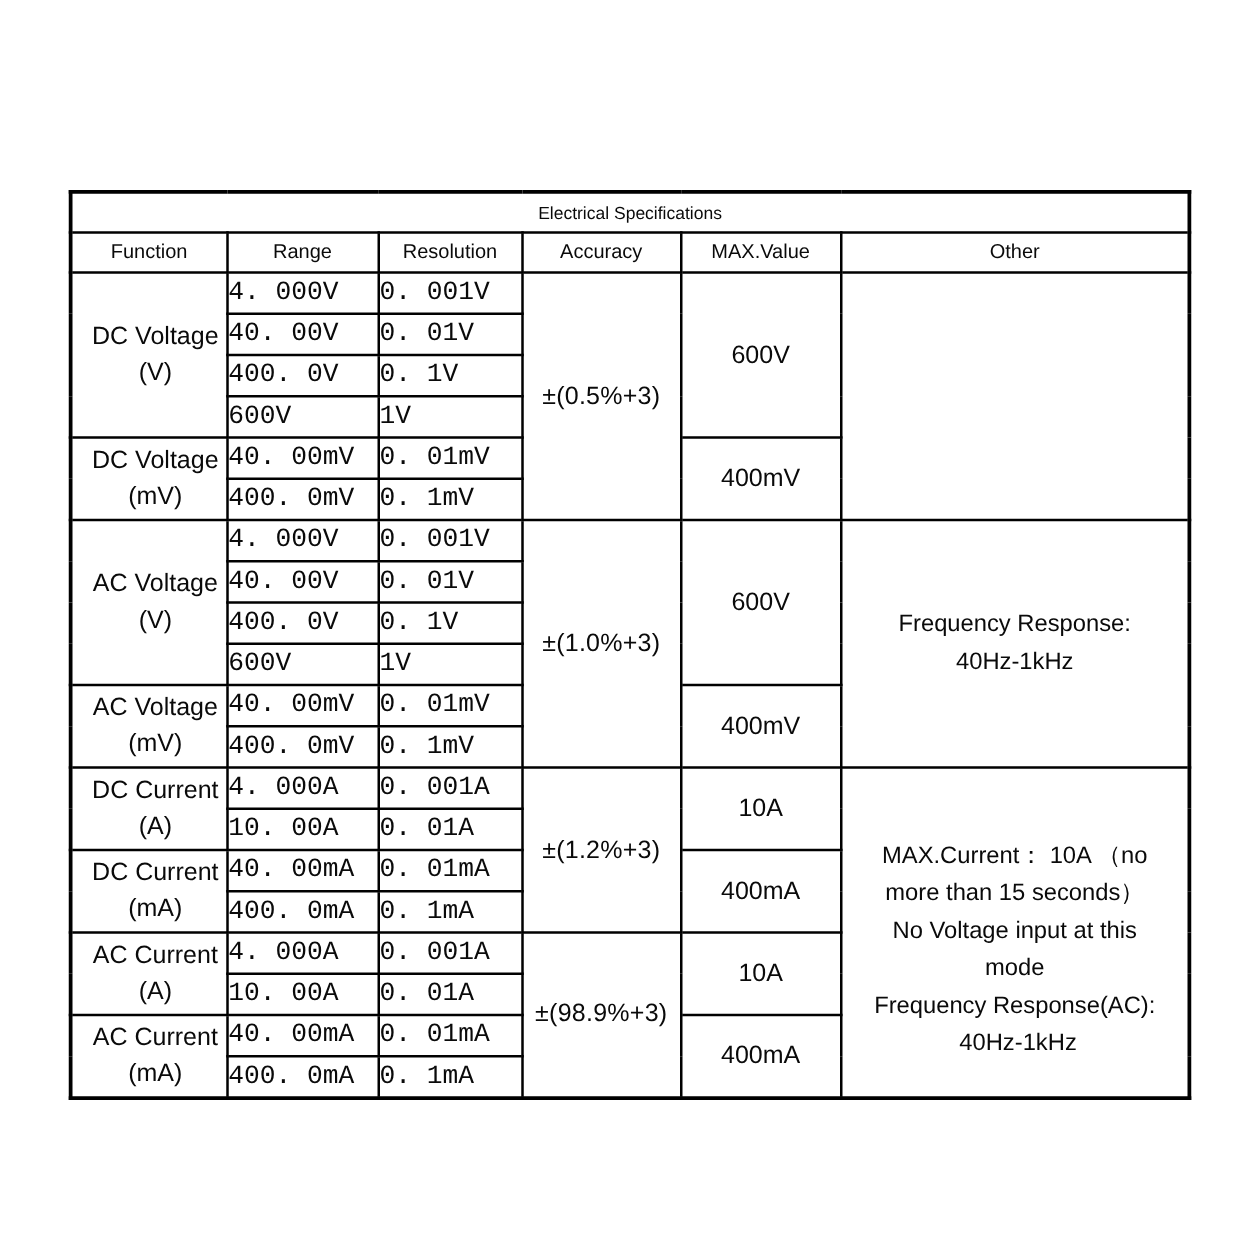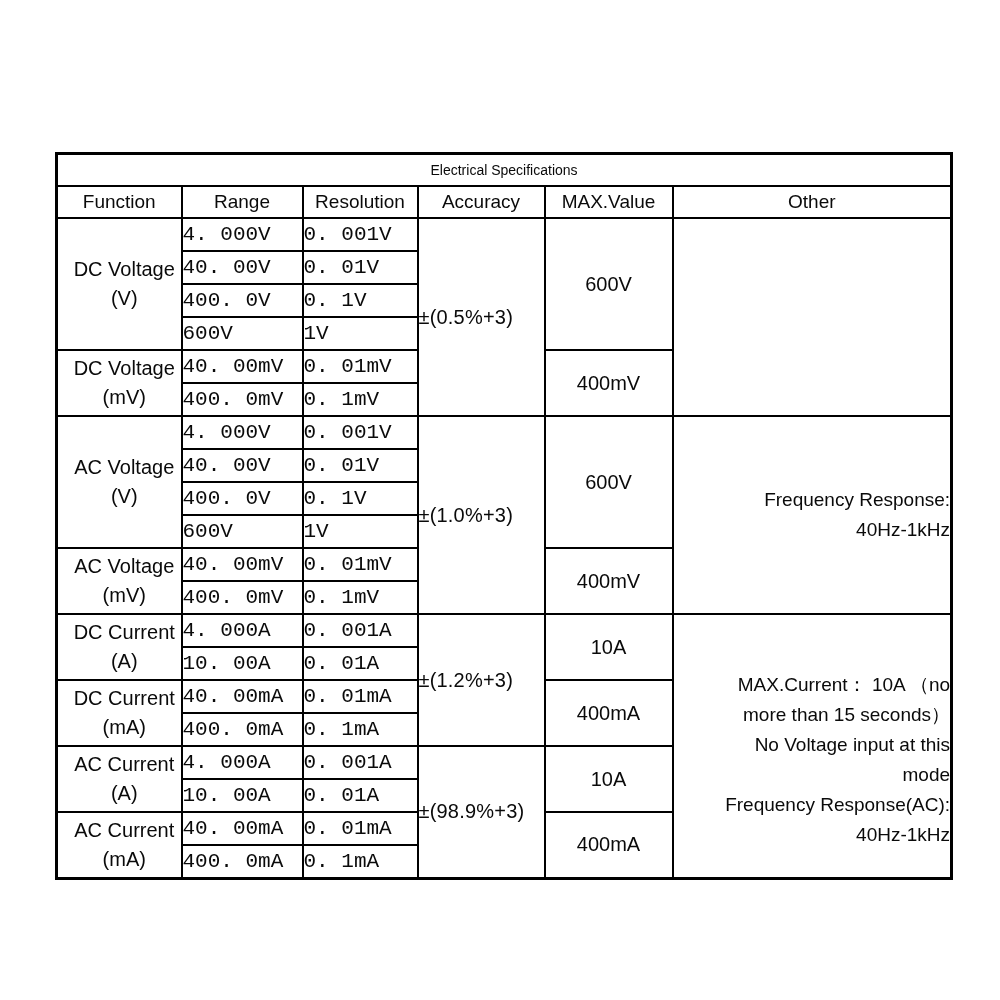--- a/index.html
+++ b/index.html
@@ -34,52 +34,52 @@
   }
   td.title-cell {
     background: #d8d8d8;
     text-align: center;
     font-size: 14px;
     height: 30px;
     vertical-align: middle;
   }
   td.head-cell {
     text-align: center;
-    font-size: 19px;
+    font-size: 16px;
     height: 30px;
     vertical-align: middle;
   }
   tr.data-row { height: 33px; }
   td.func-cell {
     text-align: center;
     font-size: 20px;
     line-height: 1.45;
     vertical-align: middle;
   }
   td.func-cell span { display: block; padding-left: 10px; }
   td.val-cell {
     font-family: "Liberation Mono", monospace;
     font-size: 21px;
     padding-left: 7px;
     text-align: left;
     vertical-align: middle;
   }
   td.acc-cell {
-    text-align: left;
+    text-align: center;
     font-size: 20px;
     vertical-align: middle;
     letter-spacing: 0.2px;
   }
   td.max-cell {
     text-align: center;
     font-size: 20px;
     vertical-align: middle;
   }
   td.other-cell {
-    text-align: right;
+    text-align: center;
     font-size: 19px;
     line-height: 30px;
     vertical-align: middle;
     padding: 0 3px 0 5px;
   }
 </style>
 </head>
 <body>
 
 <div class="page">

